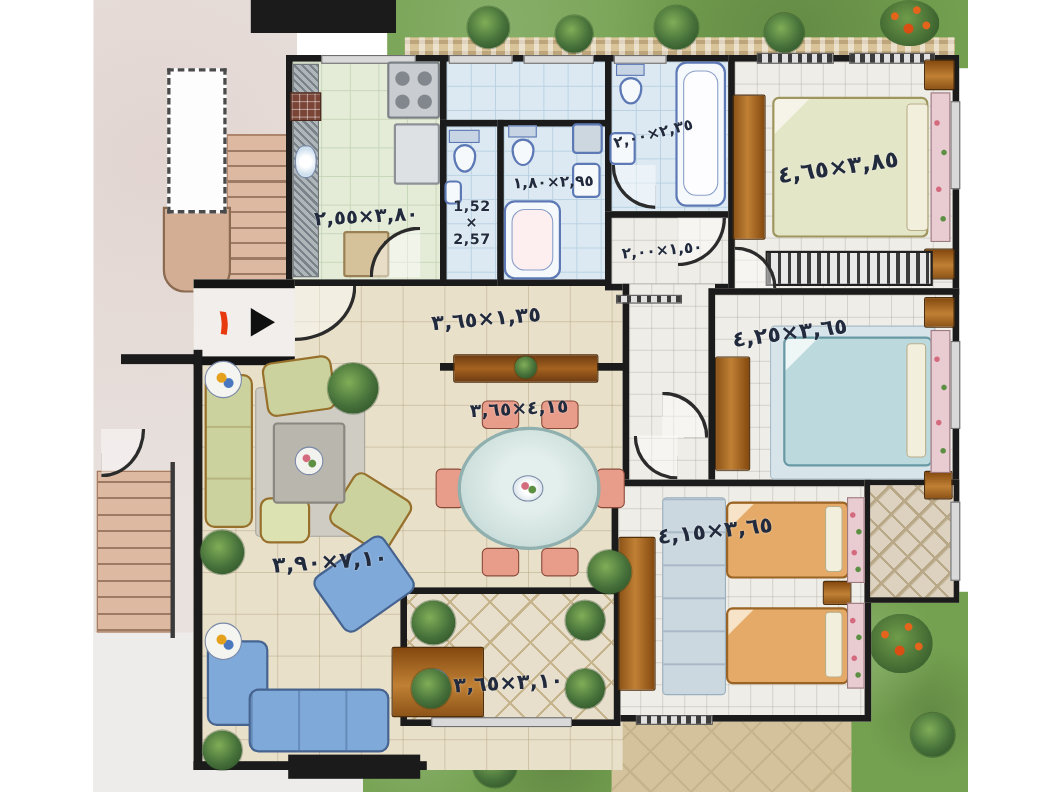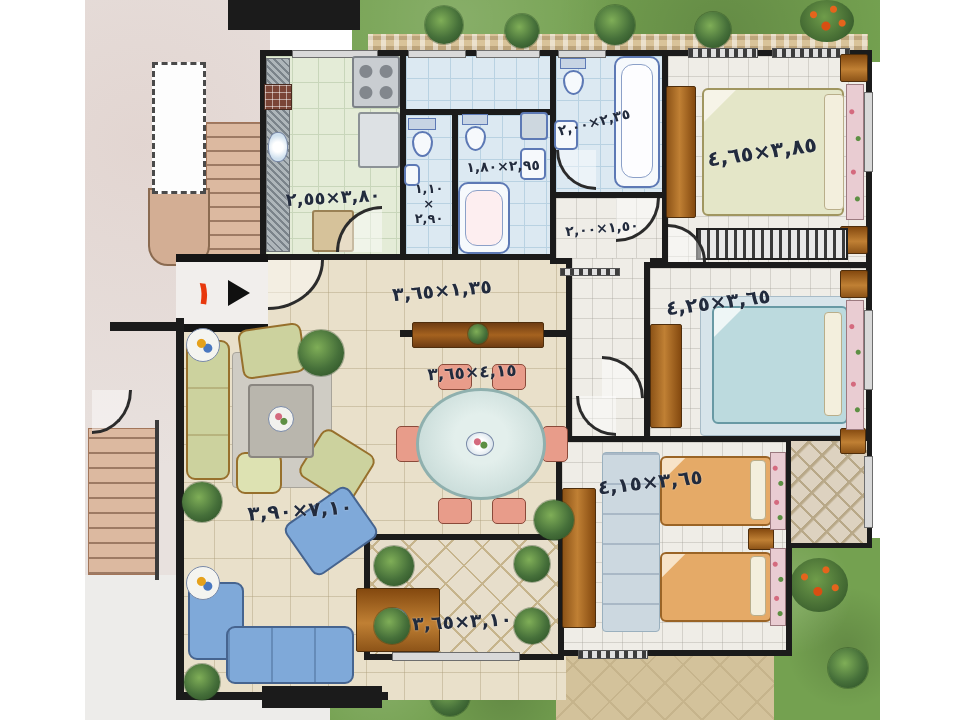--- a/index.html
+++ b/index.html
@@ -206,23 +206,23 @@
   <div class="arc arc-br" style="left:268px;top:260px;width:56px;height:50px"></div>
 
   <div class="abs shrub" style="left:374px;top:546px;width:40px;height:40px"></div>
   <div class="abs shrub" style="left:514px;top:546px;width:36px;height:36px"></div>
   <div class="abs shrub" style="left:374px;top:608px;width:36px;height:36px"></div>
   <div class="abs shrub" style="left:514px;top:608px;width:36px;height:36px"></div>
 
   <div class="lbl" dir="ltr" style="left:333px;top:197px;transform:translate(-50%,-50%) rotate(-3deg)">٣,٨٠×٢,٥٥</div>
 
   <div class="lbl" style="left:429px;top:204px;transform:translate(-50%,-50%);font-size:13px;text-align:center;line-height:1.15">
-    <div dir="ltr">١,١٠</div>
+    <div dir="ltr">1,52</div>
     <div>×</div>
-    <div dir="ltr">٢,٩٠</div>
+    <div dir="ltr">2,57</div>
   </div>
 
   <div class="lbl" dir="ltr" style="left:503px;top:166px;transform:translate(-50%,-50%) rotate(-2deg);font-size:14px">٢,٩٥×١,٨٠</div>
 
   <div class="lbl" dir="ltr" style="left:594px;top:122px;transform:translate(-50%,-50%) rotate(-14deg);font-size:14px">٢,٣٥×٢,٠٠</div>
 
   <div class="lbl" dir="ltr" style="left:602px;top:228px;transform:translate(-50%,-50%) rotate(-5deg);font-size:14px">١,٥٠×٢,٠٠</div>
 
   <div class="lbl" dir="ltr" style="left:762px;top:152px;transform:translate(-50%,-50%) rotate(-8deg);font-size:21px">٣,٨٥×٤,٦٥</div>
 

